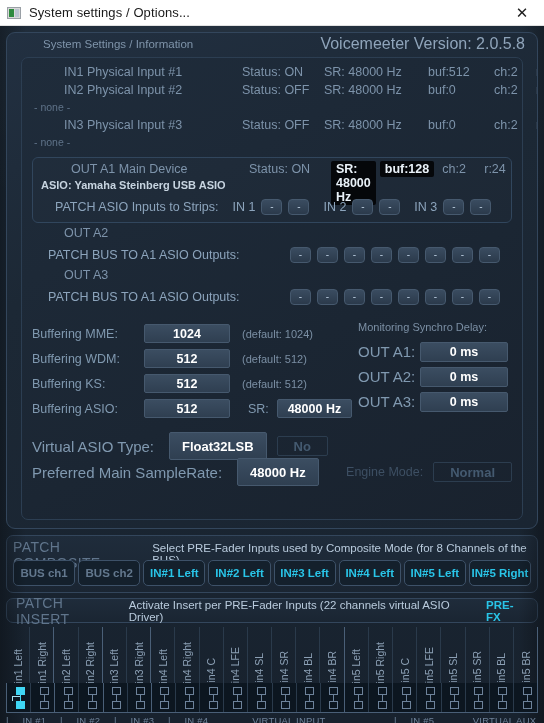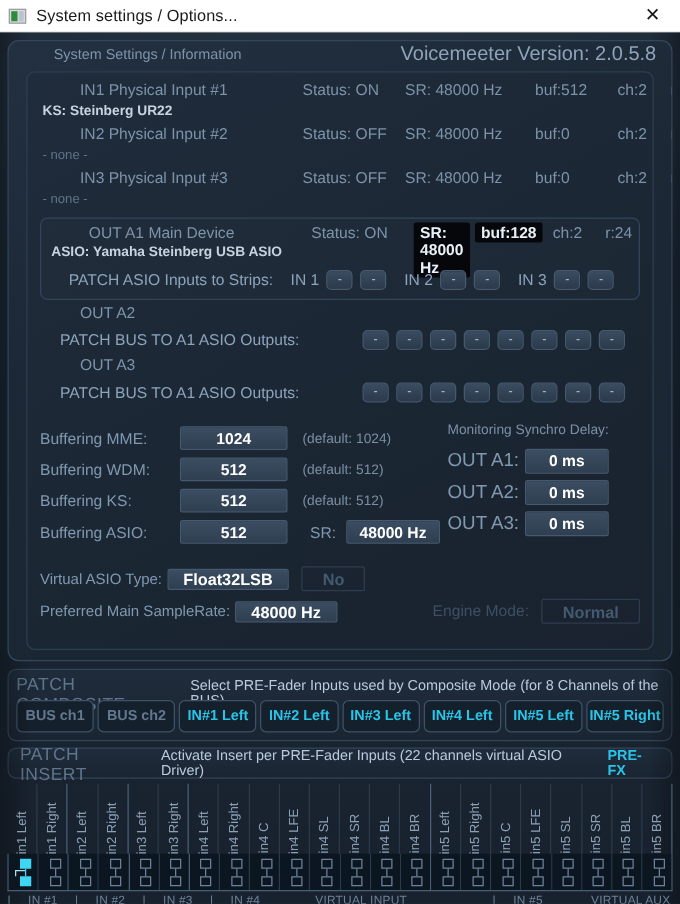--- a/index.html
+++ b/index.html
@@ -152,33 +152,33 @@
     border: 1px solid #46596e; border-radius: 2px;
     color:#ffffff; font-size:12.5px; font-weight:bold;
     display:flex; align-items:center; justify-content:center;
   }
 
   #form-right { flex: 1; padding-left: 6px; }
   #msd-title { font-size: 11px; color: #7b8fa4; height: 18px; }
   .mrow { display: flex; align-items: center; height: 25px; }
   .mlabel { width: 62px; flex:none; font-size: 15px; color: #8099b0; }
   .mval {
-    width: 67px; height: 20px;
+    width: 88px; height: 20px;
     background: linear-gradient(180deg,#3b4d61,#2f3f51);
     border: 1px solid #46596e; border-radius: 2px;
     color:#ffffff; font-size:12.5px; font-weight:bold;
     display:flex; align-items:center; justify-content:center;
   }
 
   
   #form-bottom { margin-top: 12px; }
   .brow { display:flex; align-items:center; height: 26px; }
-  .blabel { font-size: 12px; color:#8099b0; }
+  .blabel { font-size: 15px; color:#8099b0; }
   .bval {
-    height: 17px; margin-left: 4px; padding: 0 12px;
+    height: 28px; margin-left: 15px; padding: 0 12px;
     background: linear-gradient(180deg,#3b4d61,#2f3f51);
     border:1px solid #46596e; border-radius:2px;
     color:#ffffff; font-size:13px; font-weight:bold;
     display:flex; align-items:center; justify-content:center;
   }
   .blabel-dim { font-size:12.5px; color:#3d4f63; margin-left:auto; }
   .bval-dim {
     height:20px; margin-left:10px; padding:0 16px;
     background: transparent; border:1px solid #2c3d4f; border-radius:2px;
     color:#48soap; color:#46玉; color:#445a70; font-size:13px; font-weight:bold;
@@ -291,21 +291,20 @@
     <div id="inner-frame">
 
       <div class="dev-row">
         <span class="dev-name">IN1 Physical Input #1</span>
         <span class="dev-status">Status: ON</span>
         <span class="dev-sr">SR: 48000 Hz</span>
         <span class="dev-buf">buf:512</span>
         <span class="dev-ch">ch:2</span>
         <span class="dev-r">r:24</span>
       </div>
-      <div class="dev-sub">KS: Steinberg UR22</div>
 
       <div class="dev-row">
         <span class="dev-name">IN2 Physical Input #2</span>
         <span class="dev-status">Status: OFF</span>
         <span class="dev-sr">SR: 48000 Hz</span>
         <span class="dev-buf">buf:0</span>
         <span class="dev-ch">ch:2</span>
         <span class="dev-r">r:24</span>
       </div>
       <div class="dev-sub dev-sub-dim">- none -</div>

